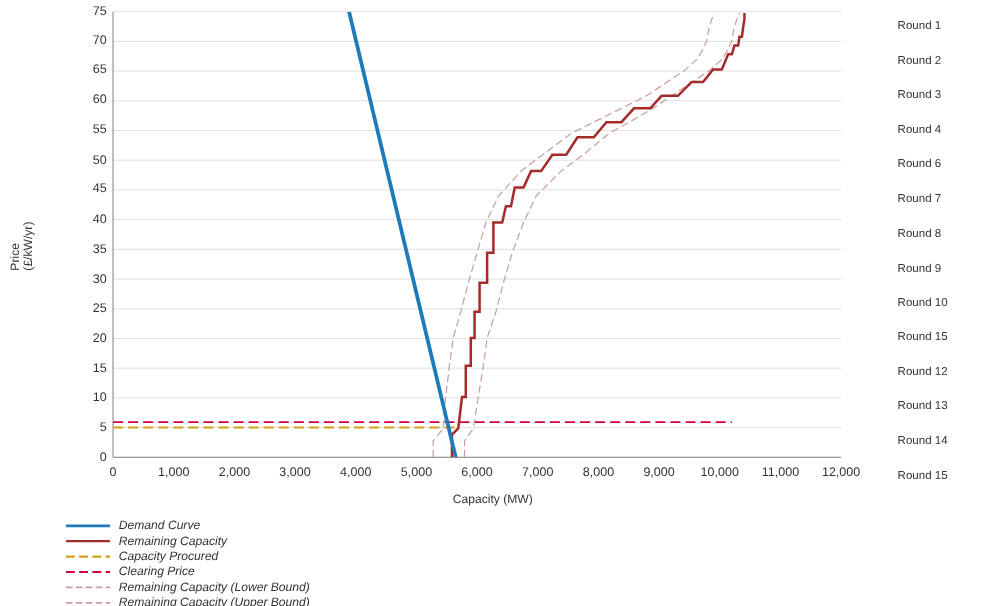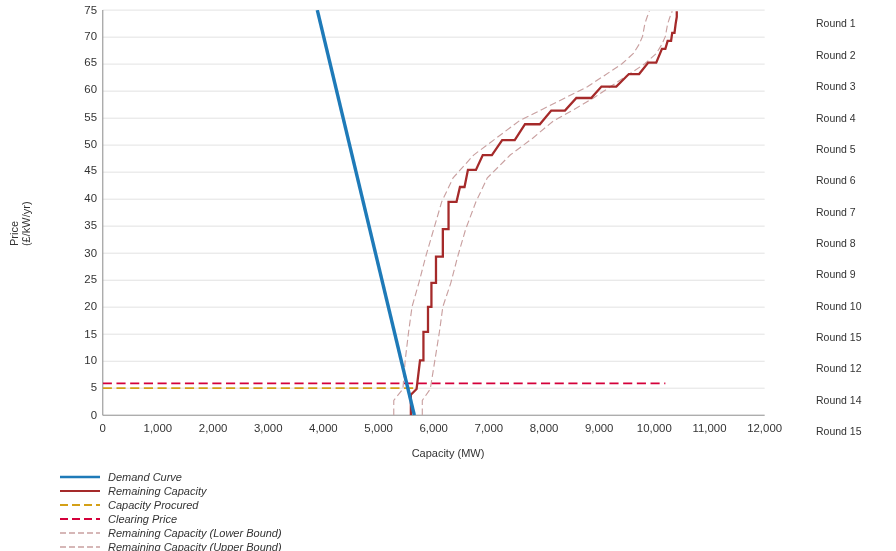--- a/index.html
+++ b/index.html
@@ -265,28 +265,28 @@
           <line x1="243" y1="8" x2="328" y2="363" stroke="#1e7ab8" stroke-width="3" clip-path="url(#chartClip)"></line>
 
         </svg>
       </div>
 
       <div class="right-labels">
         <div class="right-label-item">Round 1</div>
         <div class="right-label-item">Round 2</div>
         <div class="right-label-item">Round 3</div>
         <div class="right-label-item">Round 4</div>
-        <div class="right-label-item">Round 5</div>
         <div class="right-label-item">Round 6</div>
         <div class="right-label-item">Round 7</div>
         <div class="right-label-item">Round 8</div>
         <div class="right-label-item">Round 9</div>
         <div class="right-label-item">Round 10</div>
         <div class="right-label-item">Round 15</div>
         <div class="right-label-item">Round 12</div>
+        <div class="right-label-item">Round 13</div>
         <div class="right-label-item">Round 14</div>
         <div class="right-label-item">Round 15</div>
       </div>
     </div>
   </div>
 
   <div class="x-axis-label">
     <span>Capacity (MW)</span>
   </div>
 

